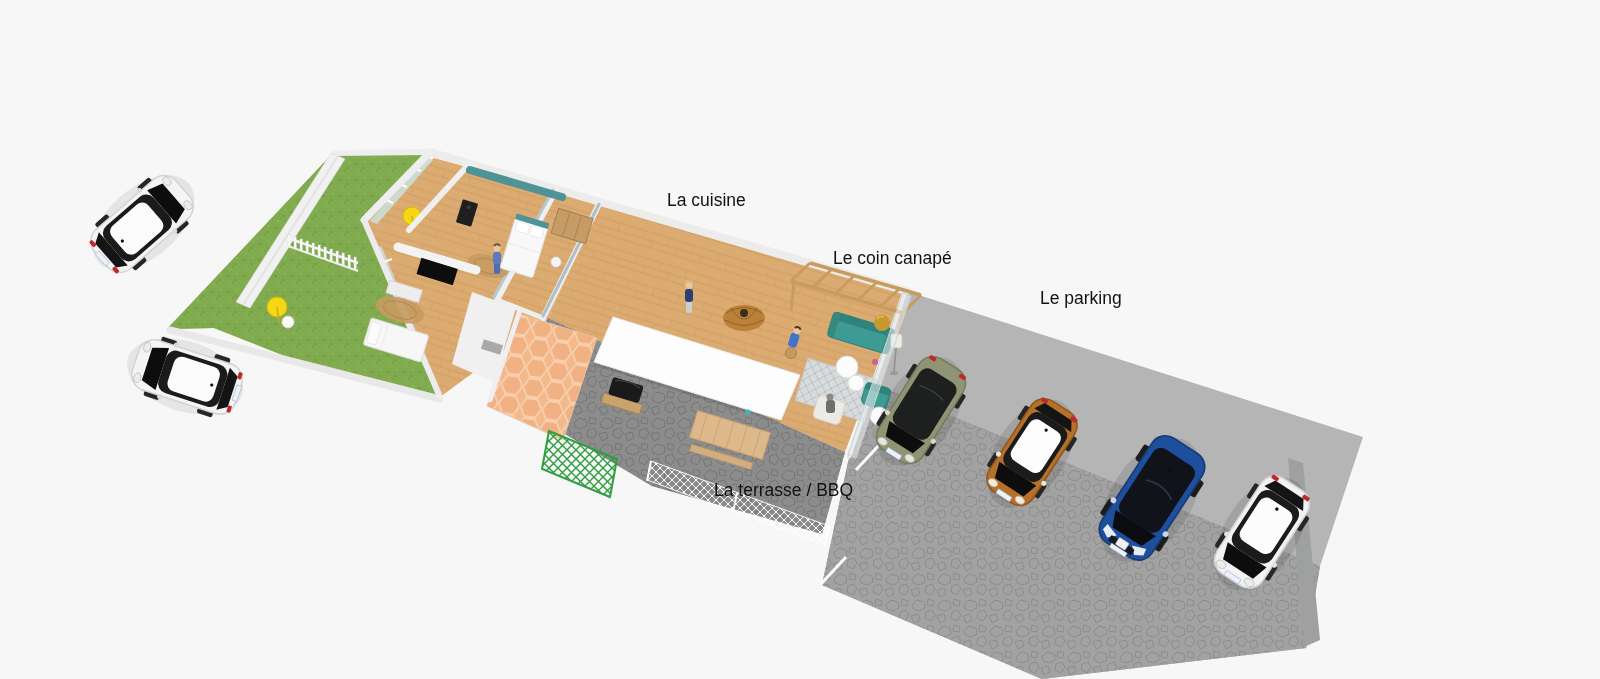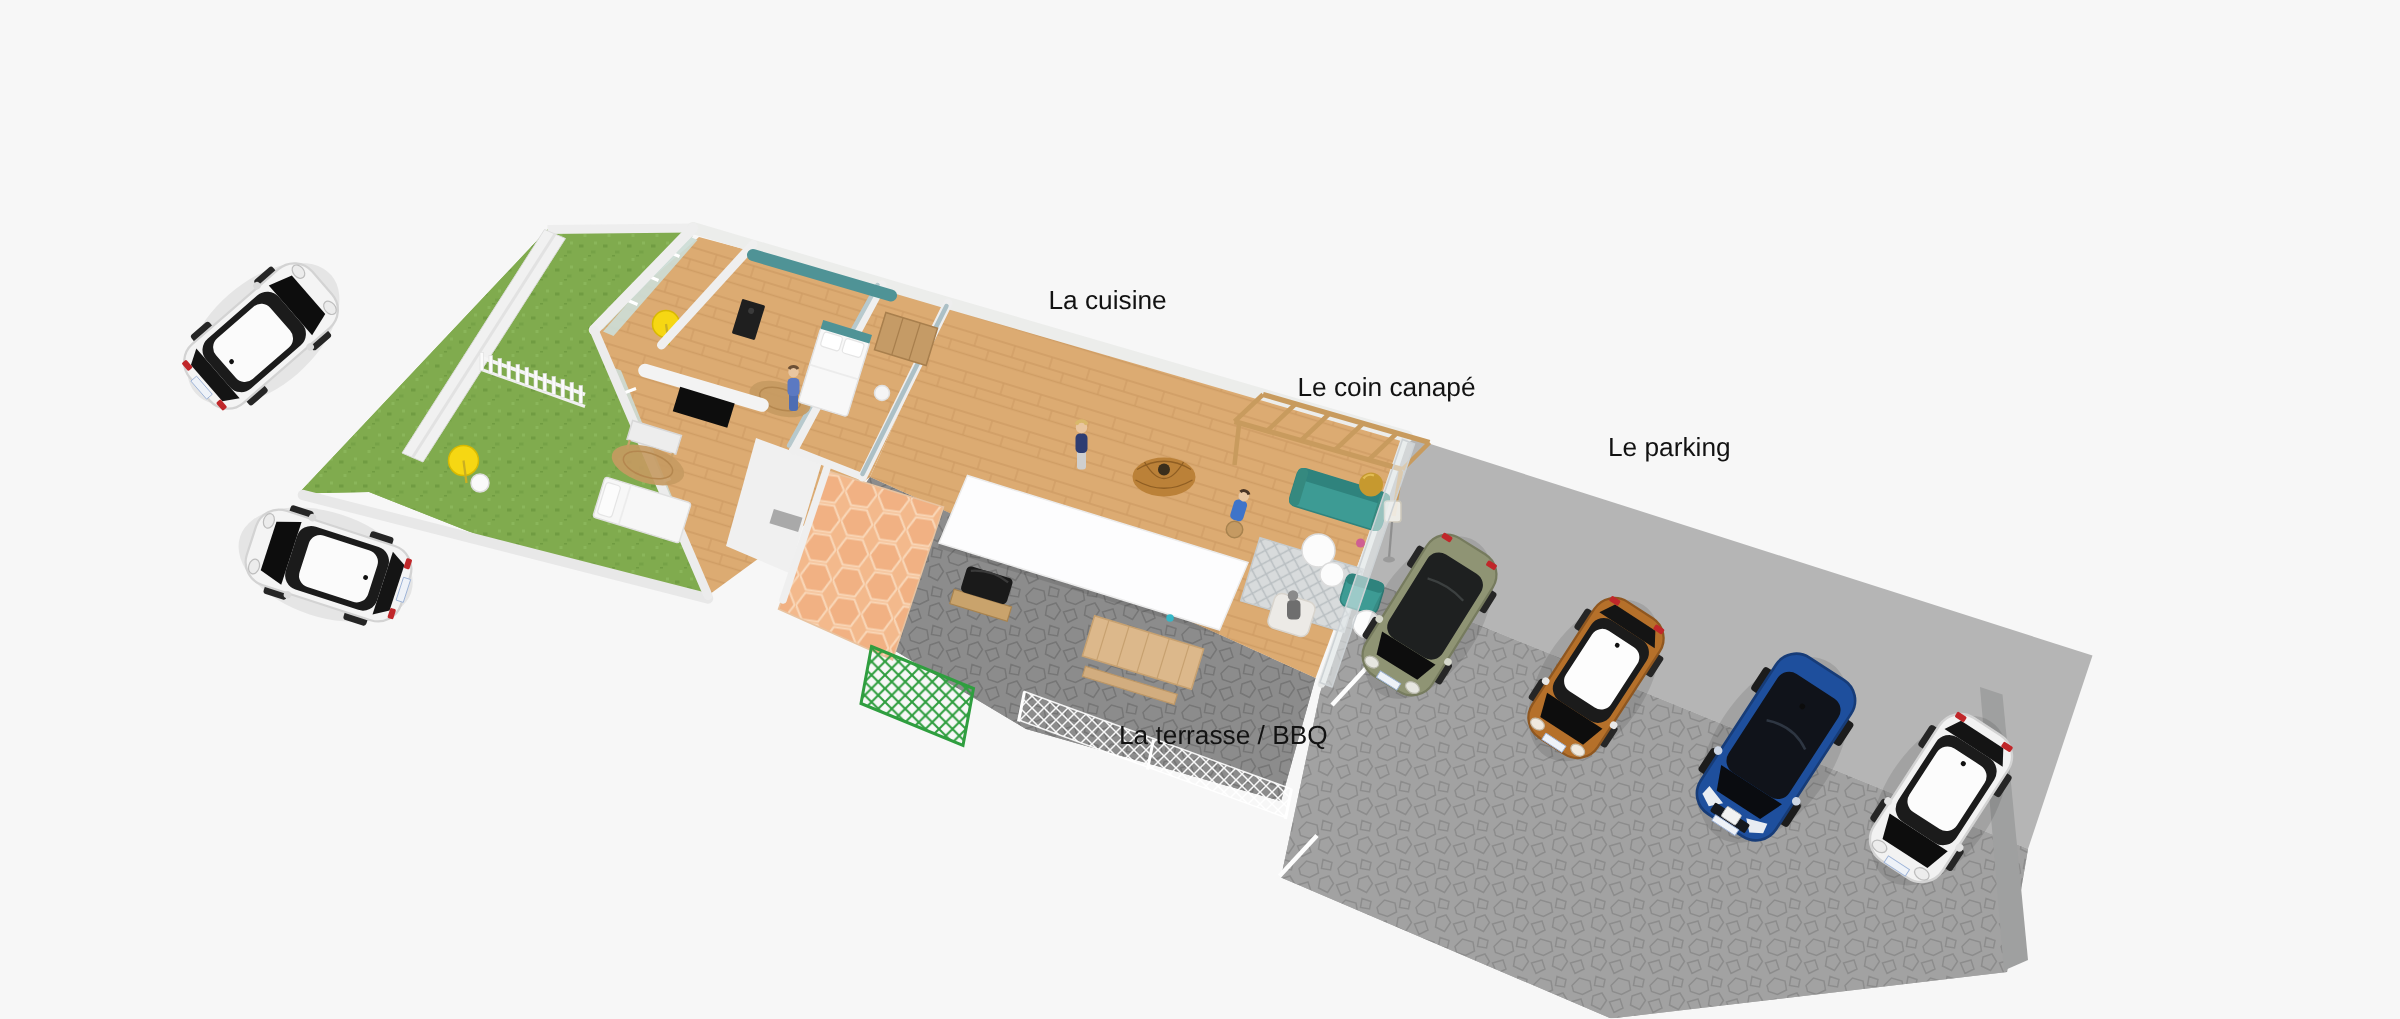--- a/index.html
+++ b/index.html
@@ -1,17 +1,17 @@
 <!DOCTYPE html>
 <html><head>
 <meta charset="utf-8">
 <style>
   html,body{margin:0;padding:0;background:#f7f7f7;}
   .stage{position:relative;width:1456px;height:679px;background:#f7f7f7;overflow:hidden;
-         font-family:"Liberation Sans", sans-serif;margin-left:32px;}
+         font-family:"Liberation Sans", sans-serif;}
   svg{display:block}
   text.plan-label{font-family:"Liberation Sans", sans-serif;font-size:17.5px;fill:#121212;}
 </style>
 </head>
 <body>
 
 <div class="stage">
 <svg width="1600" height="679" viewBox="0 0 1600 679">
   <defs>
     <pattern id="pGrass" width="16" height="16" patternUnits="userSpaceOnUse">

